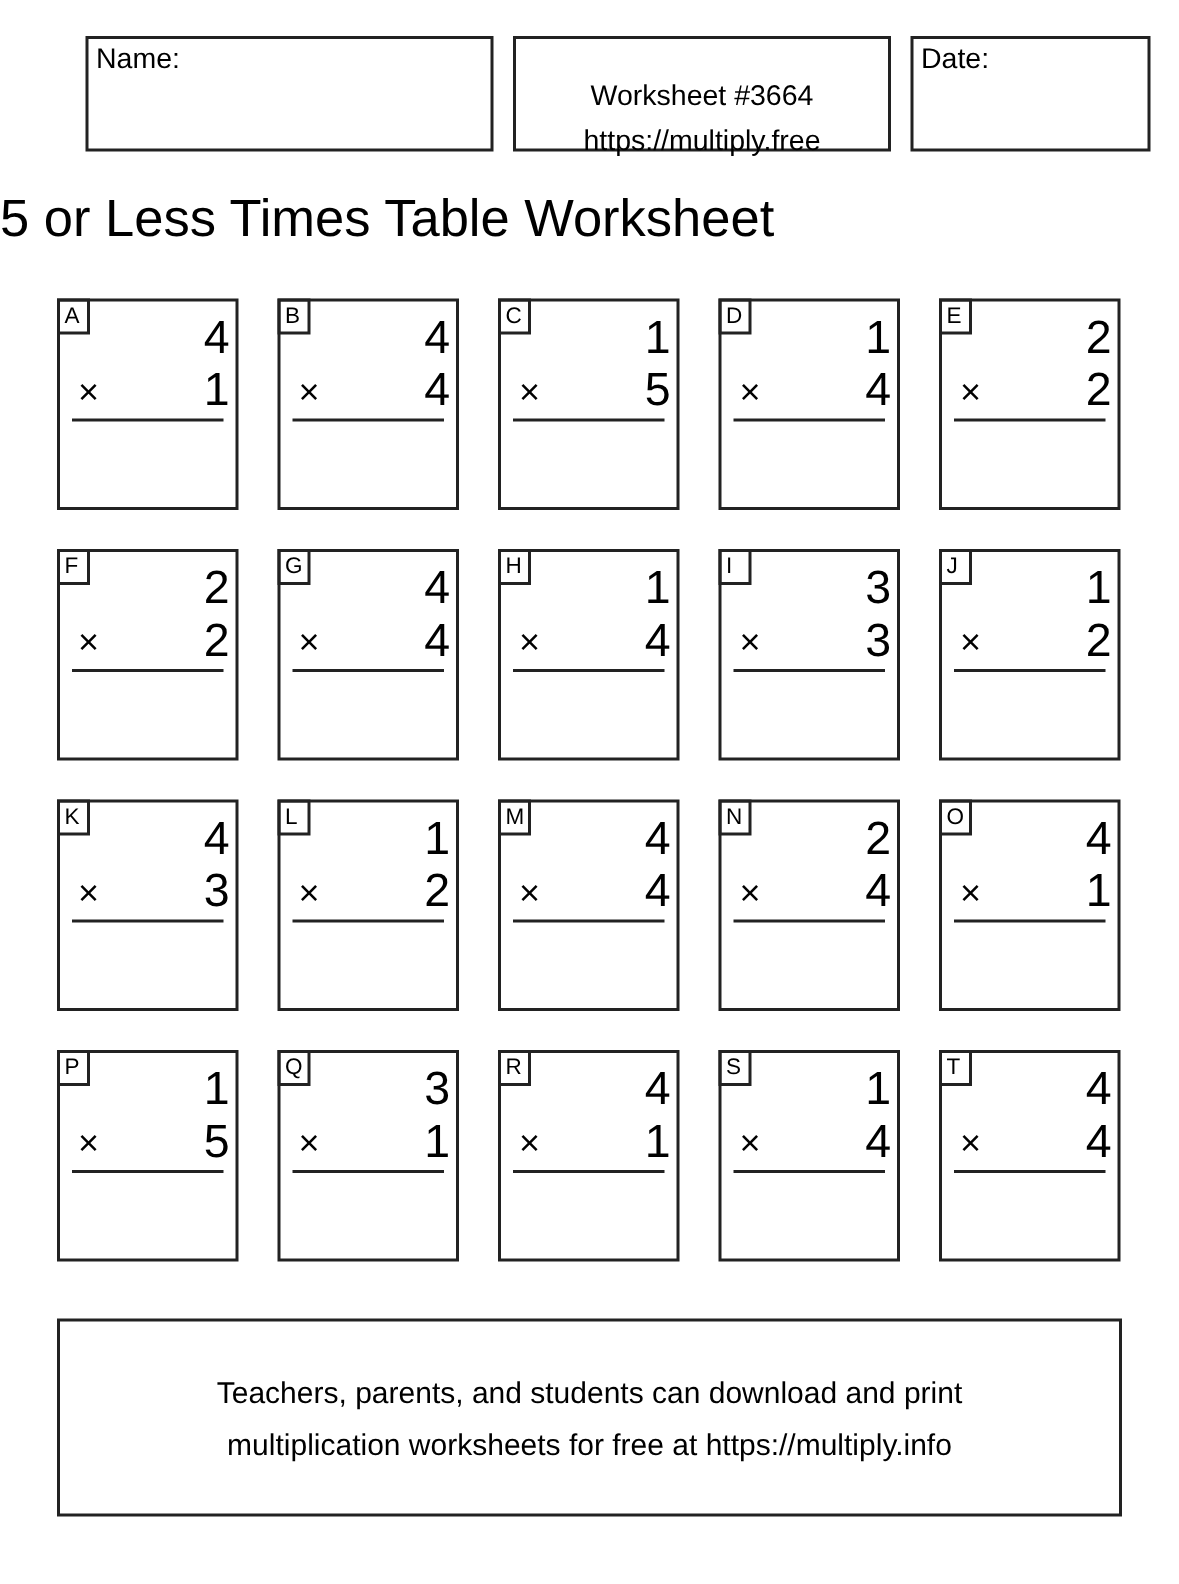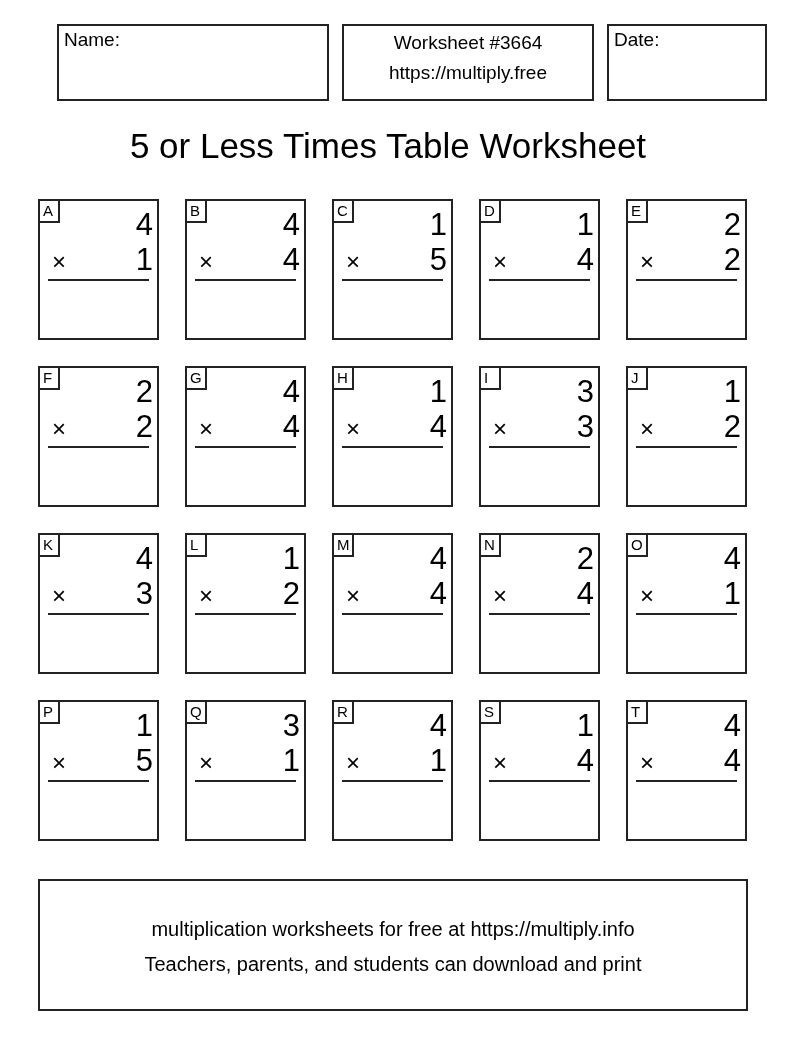--- a/index.html
+++ b/index.html
@@ -10,23 +10,23 @@
     .hbox {
       position: absolute; border: 2px solid #222; box-sizing: border-box;
       background: #fff;
       margin-left: 19px;
     }
     #name-box { left: 38px; top: 24px; width: 272px; height: 77px; }
     #info-box { left: 323px; top: 24px; width: 252px; height: 77px; text-align: center; }
     #date-box { left: 588px; top: 24px; width: 160px; height: 77px; }
     .hlabel { position: absolute; left: 5px; top: 3px; font-size: 19px; }
     .info-line { font-size: 19px; line-height: 30px; }
-    #info-box .lines { padding-top: 2px; }
+    #info-box .lines { padding-top: 24px; }
     #title {
-      position: absolute; left: 0; top: 126px; width: 776px; text-align: center;
+      position: absolute; left: 0; top: 126px; width: 776px; 
       font-size: 35px;
     }
     .problem {
       position: absolute; width: 121px; height: 141px; border: 2px solid #222;
       box-sizing: border-box; background: #fff;
     }
     .plabel {
       position: absolute; left: -2px; top: -2px; width: 22px; height: 24px;
       border: 2px solid #222; box-sizing: border-box; font-size: 15px;
       line-height: 20px; padding-left: 3px;
@@ -207,16 +207,16 @@
       <div class="plabel">T</div>
       <div class="top-num">4</div>
       <div class="times">×</div>
       <div class="bot-num">4</div>
       <div class="ans-line"></div>
     </div>
   </div>
 
 <div id="footer">
   <div class="flines">
+    <div class="fl">Teachers, parents, and students can download and print</div>
     <div class="fl">multiplication worksheets for free at https://multiply.info</div>
-    <div class="fl">Teachers, parents, and students can download and print</div>
   </div>
 </div>
 
 </body></html>

